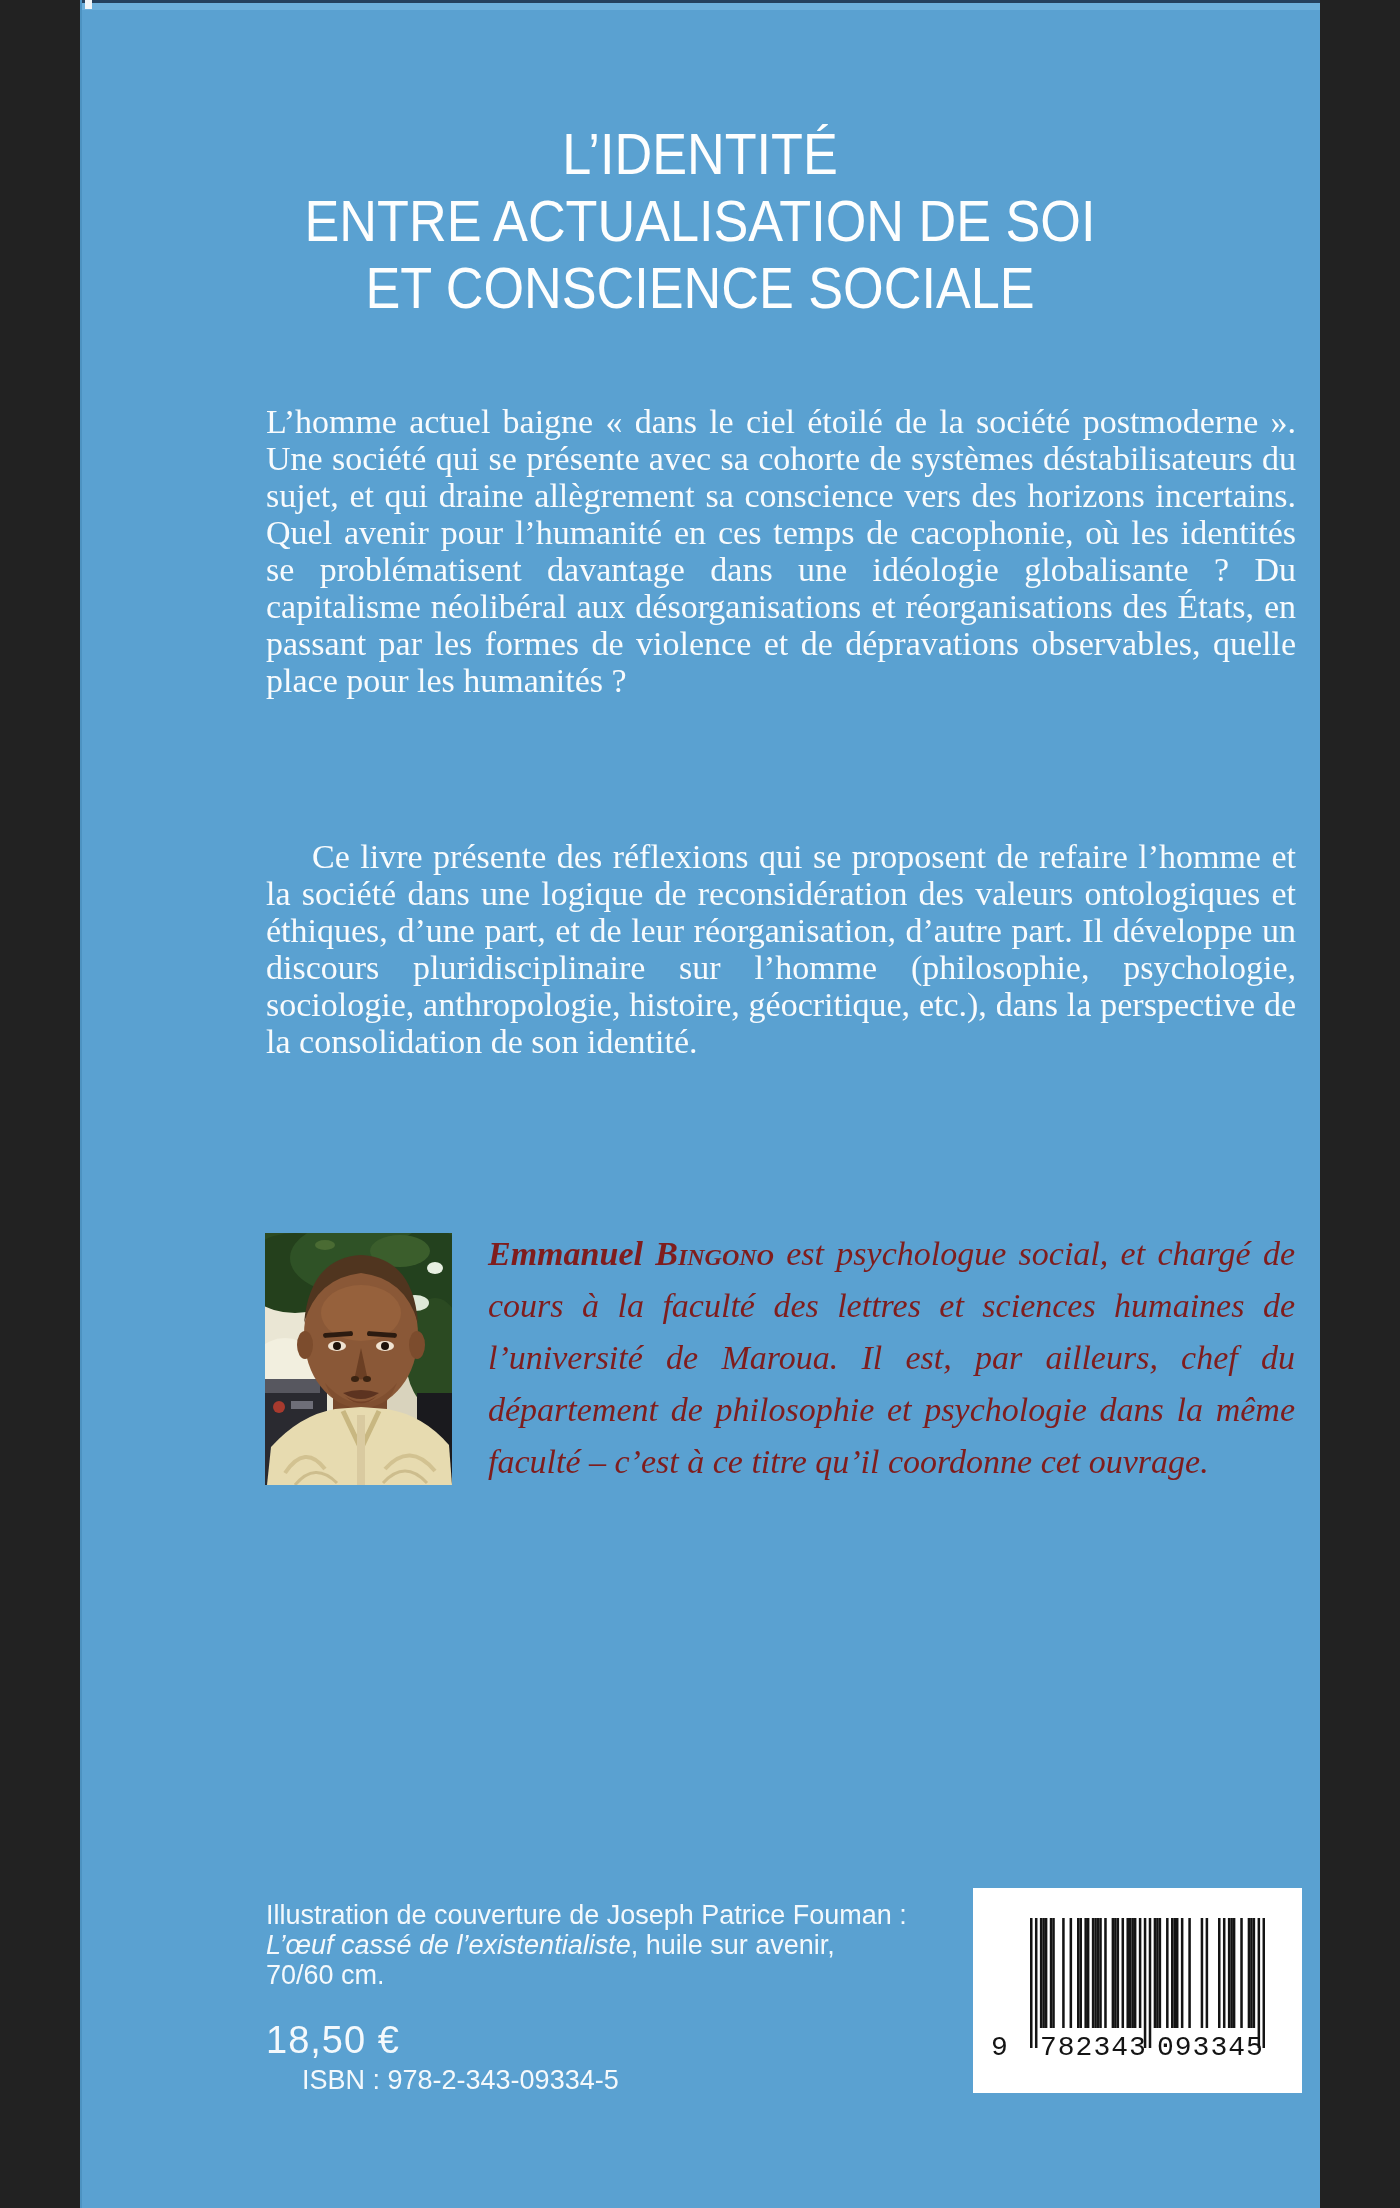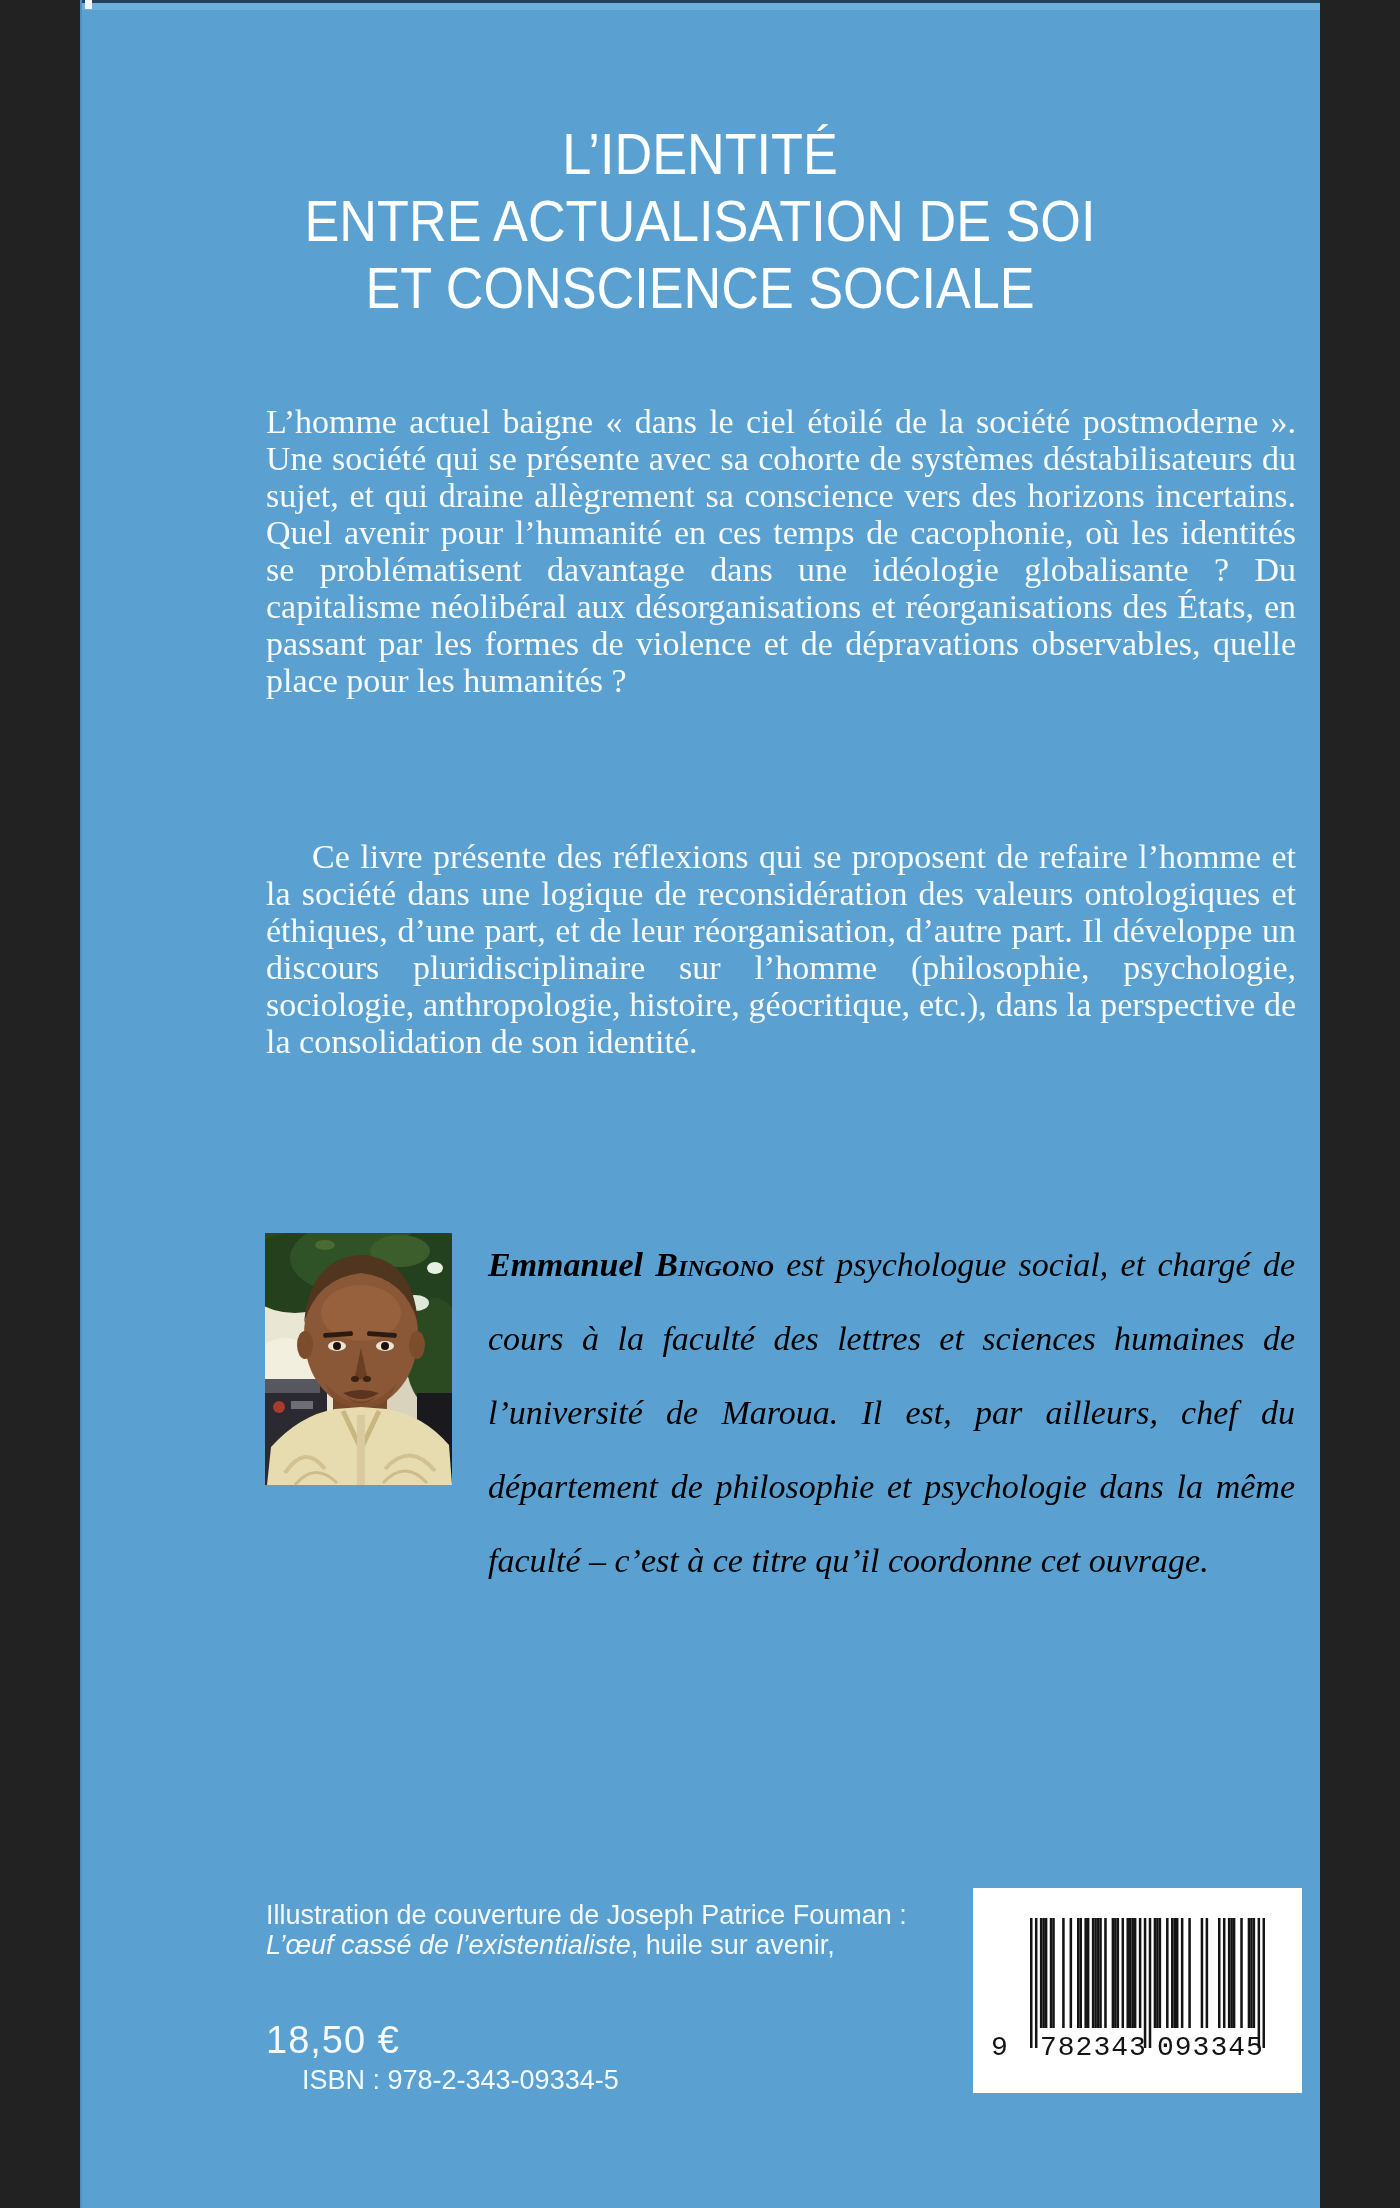--- a/index.html
+++ b/index.html
@@ -30,22 +30,22 @@
   }
   .para-1{top:403px;}
   .para-2{top:838px;text-indent:46px;}
 
   .author-photo{
     position:absolute;left:185px;top:1233px;width:187px;height:252px;
     overflow:hidden;
   }
   .bio{
     position:absolute;left:408px;top:1228px;width:807px;
-    font-size:34px;line-height:74px;font-style:italic;
-    text-align:justify;color:#000000;
+    font-size:34px;line-height:52px;font-style:italic;
+    text-align:justify;color:#7f1d1d;
   }
   .bio .name{font-weight:bold;}
   .bio .name-last{font-variant:small-caps;}
 
   .credit{
     position:absolute;left:186px;top:1900px;width:760px;
     font-family:"Liberation Sans",sans-serif;
     font-size:27px;line-height:30px;color:#f4f9fc;
   }
   .credit .it{font-style:italic;}
@@ -154,20 +154,21 @@
     </svg>
   </div>
 
   <div class="bio">
     <span class="name">Emmanuel </span><span class="name name-last">Bingono</span><span> est psychologue social, et chargé de cours à la faculté des lettres et sciences humaines de l’université de Maroua. Il est, par ailleurs, chef du département de philosophie et psychologie dans la même faculté – c’est à ce titre qu’il coordonne cet ouvrage.</span>
   </div>
 
   <div class="credit">
     <div>Illustration de couverture de Joseph Patrice Fouman :</div>
     <div><span class="it">L’œuf cassé de l’existentialiste</span><span>, huile sur avenir,</span></div>
+    <div>70/60 cm.</div>
   </div>
 
   <div class="price">18,50 €</div>
   <div class="isbn">ISBN : 978-2-343-09334-5</div>
 
   <div class="barcode-box">
     <svg class="bars" width="235" height="132">
         <rect x="0.00" y="0" width="2.52" height="130" fill="#141414"></rect>
         <rect x="4.95" y="0" width="2.52" height="130" fill="#141414"></rect>
         <rect x="9.89" y="0" width="2.52" height="110" fill="#141414"></rect>

